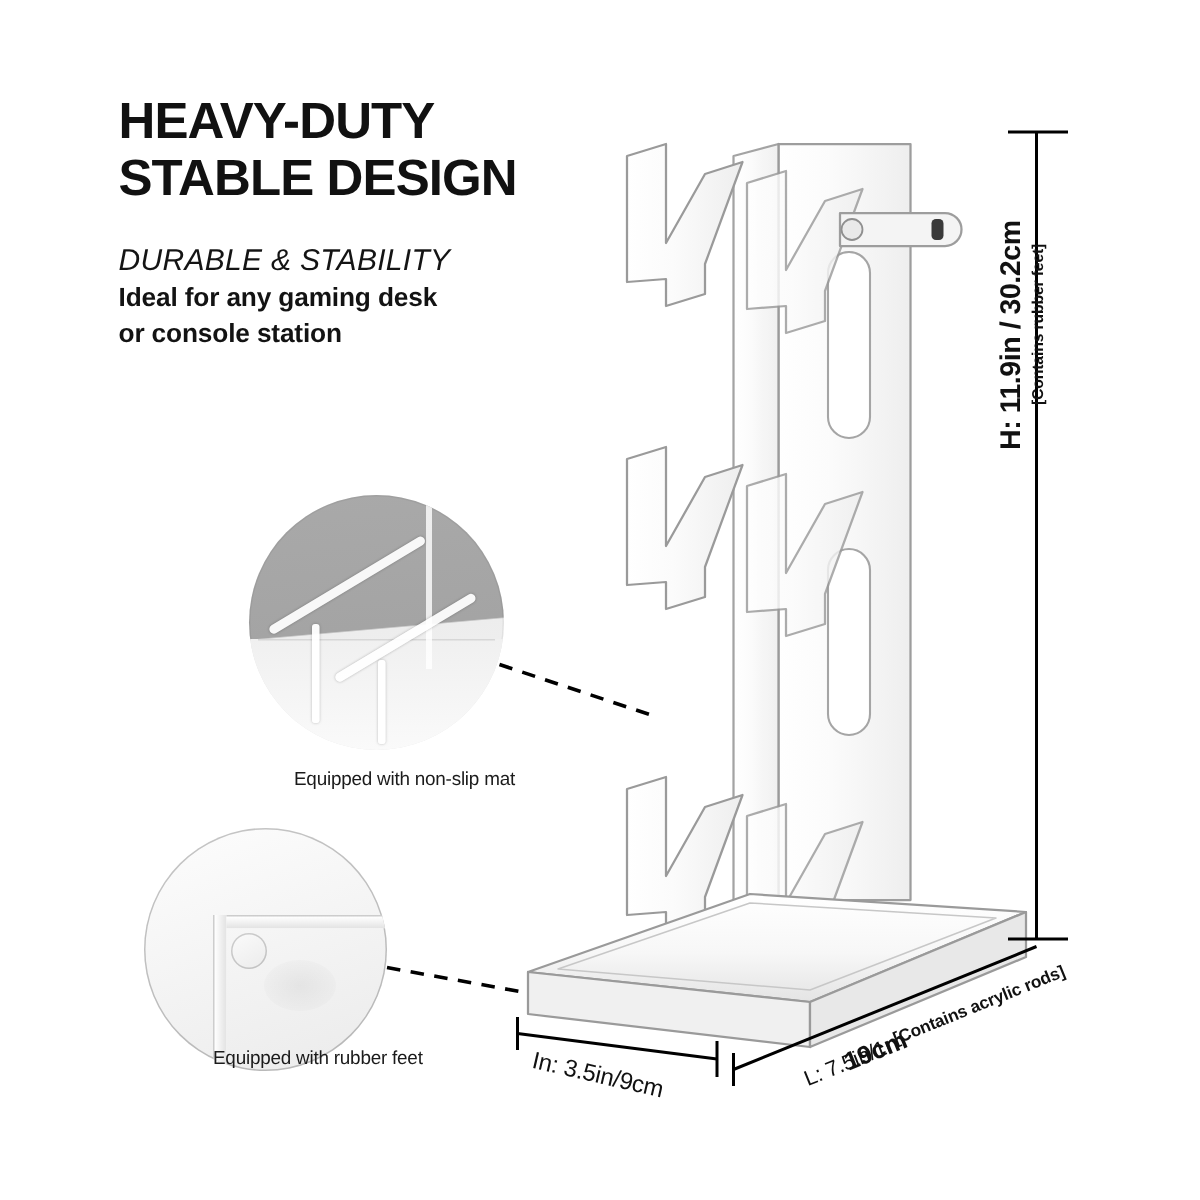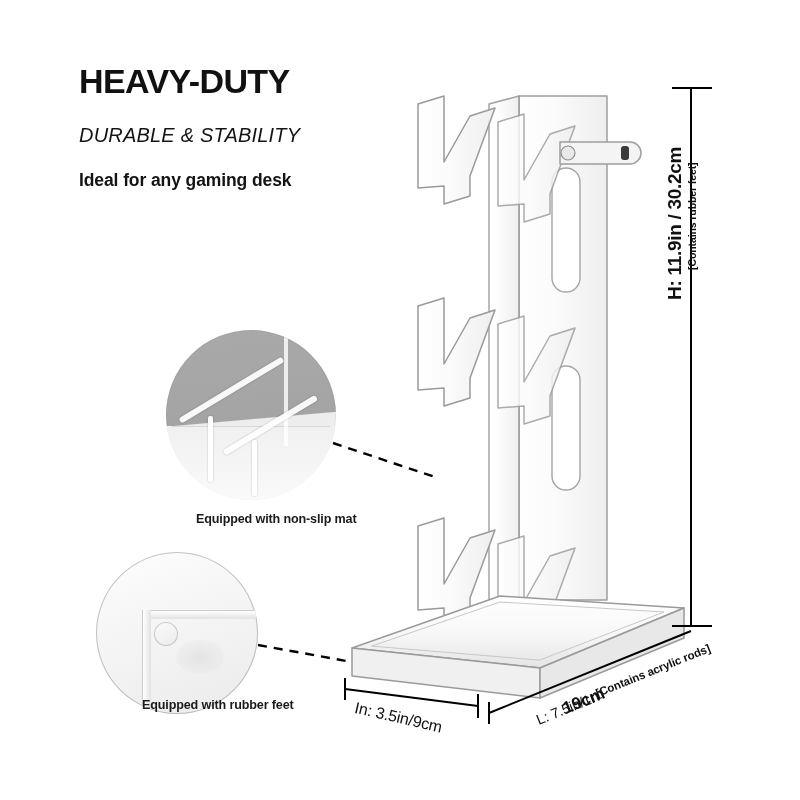--- a/index.html
+++ b/index.html
@@ -28,21 +28,20 @@
   .headline .sub {
     margin-top:24px;
     font-size:20px;
     font-style:italic;
     font-weight:400;
     letter-spacing:0.2px;
     color:#141414;
     text-transform:uppercase;
   }
   .headline .body {
-    margin-top:21px;
     font-size:17.5px;
     font-weight:bold;
     line-height:1.38;
     color:#131313;
     letter-spacing:-0.1px;
   }
 
   
   .inset { position:absolute; border-radius:50%; overflow:hidden; }
   .inset-mat {
@@ -109,21 +108,21 @@
   .inset-feet .shade {
     position:absolute; left:80px; top:88px; width:48px; height:34px;
     border-radius:50%;
     background:radial-gradient(ellipse at center, rgba(0,0,0,0.055), rgba(0,0,0,0));
   }
 
   
   .caption {
     position:absolute;
     font-size:12.6px;
-    font-weight:bold;
+    font-weight:normal;
     color:#1b1b1b;
     white-space:nowrap;
     letter-spacing:-0.15px;
     padding-left:36px;
   }
   .cap-mat  { left:160px; top:512px; }
   .cap-feet { left:106px; top:698px; }
 
   
   .dim { position:absolute; white-space:nowrap; color:#111111; }
@@ -167,24 +166,26 @@
   svg.overlay { position:absolute; inset:0; width:800px; height:800px; }
 </style>
 </head>
 <body>
 
 <div class="stage">
 
   <div class="headline">
     <h1>
       <span>HEAVY-DUTY</span><br>
+      <span>STABLE DESIGN</span>
     </h1>
     <div class="sub">DURABLE &amp; STABILITY</div>
     <div class="body">
       <span>Ideal for any gaming desk</span><br>
+      <span>or console station</span>
     </div>
   </div>
 
   <svg class="overlay" viewBox="0 0 800 800">
     <defs>
       <linearGradient id="acryl" x1="0" y1="0" x2="1" y2="0">
         <stop offset="0%" stop-color="#ffffff"></stop>
         <stop offset="40%" stop-color="#fbfbfb"></stop>
         <stop offset="100%" stop-color="#eeeeee"></stop>
       </linearGradient>

